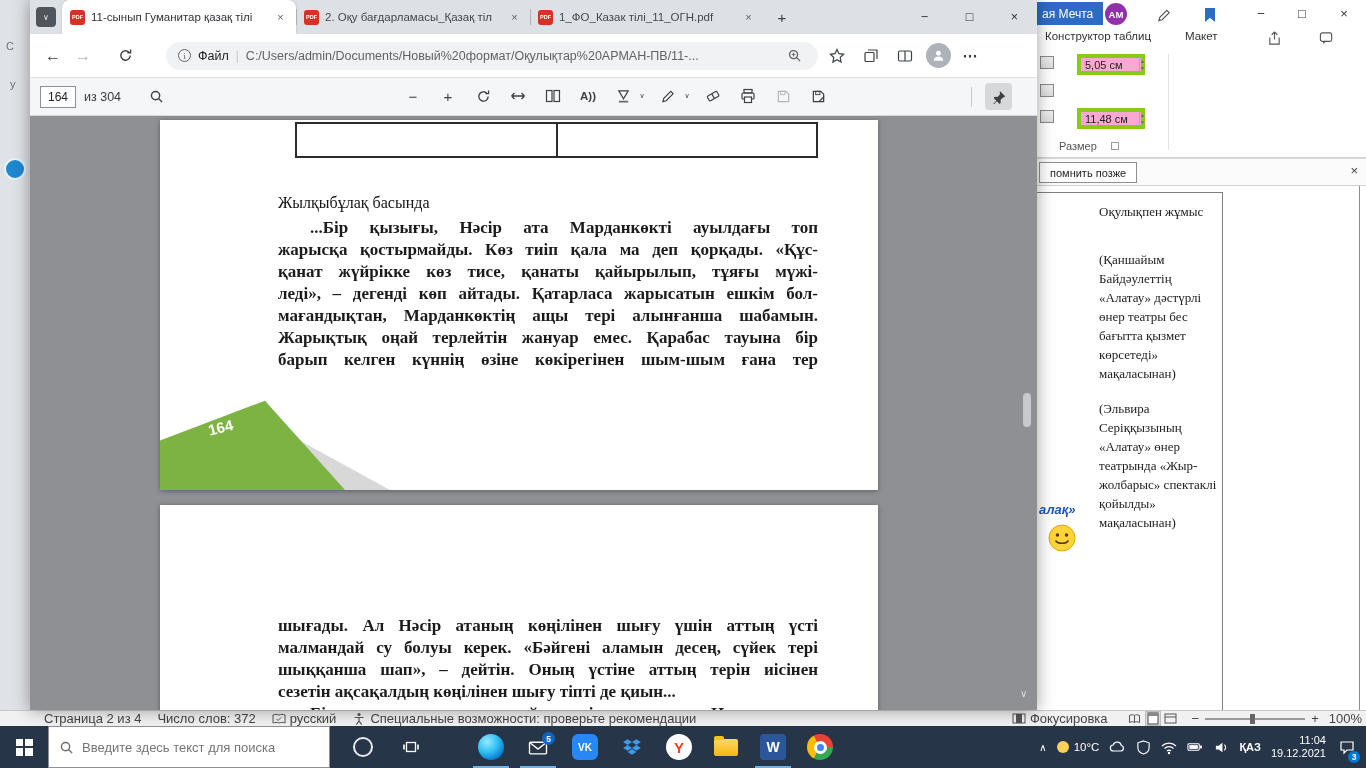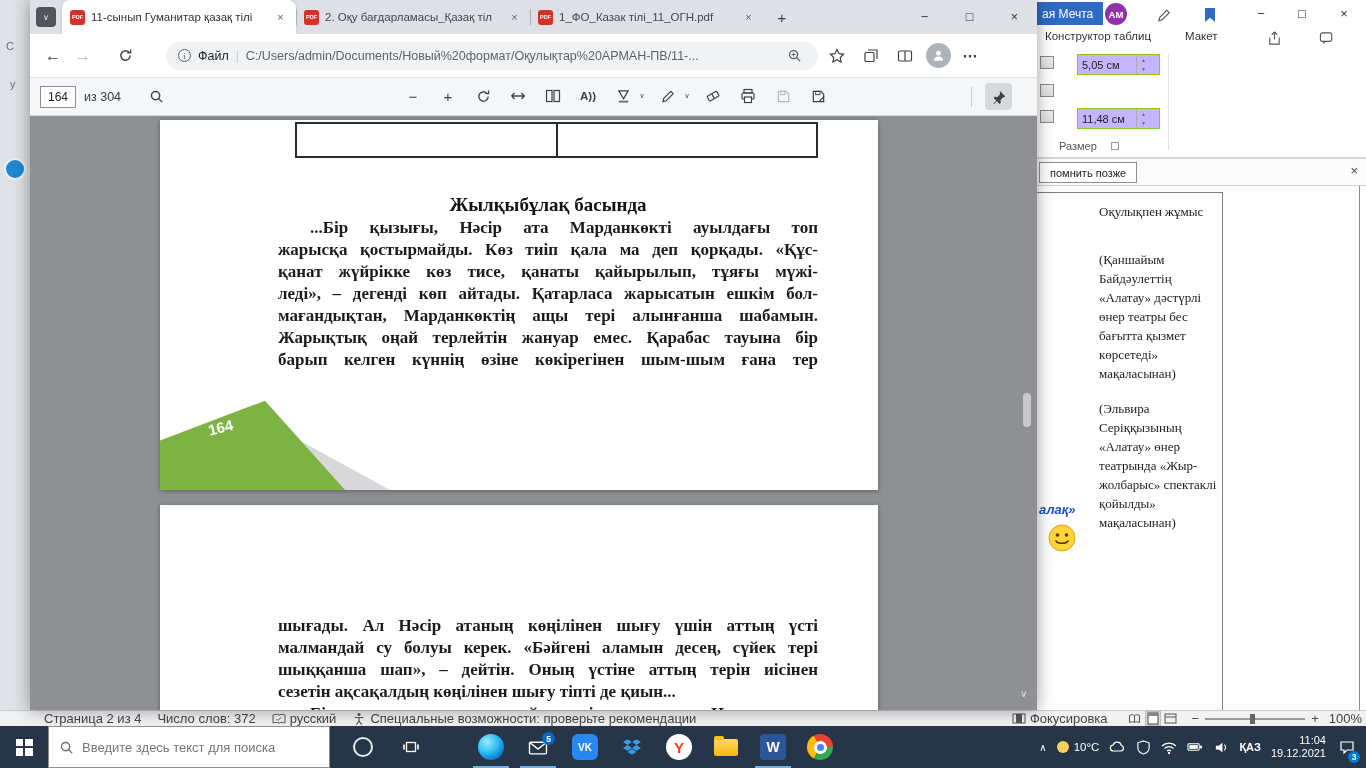--- a/index.html
+++ b/index.html
@@ -11,21 +11,21 @@
 
   
   .w-titlebar{left:1037px;top:0;width:329px;height:28px;background:#fff}
   .w-pill{position:absolute;left:0;top:2px;height:23px;background:#2e6bc4;color:#fff;font-size:12px;display:flex;align-items:center;padding:0 10px 0 5px;white-space:nowrap}
   .w-avatar{position:absolute;left:68px;top:3px;width:22px;height:22px;border-radius:50%;background:#9031aa;color:#fff;font-size:9.5px;font-weight:bold;display:flex;align-items:center;justify-content:center}
   .w-tb-icon{position:absolute;top:6px;width:18px;height:18px;display:flex;align-items:center;justify-content:center}
   .w-winbtn{position:absolute;top:0;width:38px;height:27px;display:flex;align-items:center;justify-content:center;color:#333;font-size:13px}
   .w-tabsrow{left:1037px;top:28px;width:329px;height:22px;background:#fff}
   .w-ribtab{position:absolute;top:2px;font-size:11.5px;color:#333;white-space:nowrap}
   .w-ribbon{left:1037px;top:50px;width:329px;height:108px;background:#fff;border-bottom:1px solid #d4d4d4}
-  .spinfield{position:absolute;width:83px;height:21px;border:1px solid #84cc16;background:#c4b5fd;display:flex}
+  .spinfield{position:absolute;width:68px;height:21px;border:4px solid #84cc16;background:#f9a8d4;display:flex}
   .spinfield input{border:none;outline:none;width:58px;font-size:11px;padding-left:4px;font-family:"Liberation Sans",sans-serif;color:#222;background:transparent}
   .spincol{width:14px;border-left:1px solid #ababab;display:flex;flex-direction:column}
   .spincol span{flex:1;display:flex;align-items:center;justify-content:center;font-size:5px;color:#666}
   .stubicon{position:absolute;left:3px;width:14px;height:13px;border:1px solid #8a8a8a;background:linear-gradient(#eee,#ddd)}
   .grouplabel{position:absolute;font-size:11px;color:#555}
   .w-notify{left:1037px;top:158px;width:329px;height:28px;background:#fbfbfb;border-top:1px solid #d8d8d8;border-bottom:1px solid #cfcfcf}
   .notifybtn{position:absolute;left:2px;top:3px;height:21px;border:1px solid #8f8f8f;background:#fff;font-size:11px;color:#222;display:flex;align-items:center;padding:0 10px;white-space:nowrap}
   .w-doc{left:1037px;top:186px;width:329px;height:524px;background:#fff;overflow:hidden}
   .w-doc-text{position:absolute;left:62px;top:16px;width:124px;font-family:"Liberation Serif",serif;font-size:13px;line-height:19px;color:#1c1c1c}
   .w-doc-text p{margin:0}
@@ -70,21 +70,21 @@
   .pbtn{width:26px;height:26px;display:flex;align-items:center;justify-content:center;font-size:15px;color:#3f4043}
   .pcaret{width:8px;height:26px;display:flex;align-items:center;justify-content:center;font-size:7px;color:#3f4043;margin-left:-7px}
   .psep{width:1px;height:20px;background:#c7c9cc}
   .pinbtn{position:absolute;left:955px;top:5px;width:27px;height:27px;border-radius:4px;background:#d6d8da;display:flex;align-items:center;justify-content:center}
   .canvas{position:absolute;left:0;top:116px;width:100%;height:594px;background:#8e9094;overflow:hidden}
   .page{position:absolute;left:130px;width:718px;background:#fff;box-shadow:0 1px 5px rgba(0,0,0,.35);overflow:hidden}
   .ptable{position:absolute;left:135px;top:2px;width:523px;border:2px solid #2b2b2b}
   .prow{display:flex}
   .pcell-l{width:261px;border-right:2px solid #2b2b2b}
   .ptable-head{height:24px;border-top:2px solid #2b2b2b;border-bottom:2px solid #2b2b2b;display:flex;align-items:center;justify-content:center;font-family:"Liberation Serif",serif;font-weight:bold;font-size:14.5px;color:#151515}
-  .ptitle{position:absolute;left:118px;top:74px;width:540px;text-align:center;font-family:"Liberation Serif",serif;font-weight:bold;font-size:19px;color:#141414}
+  .ptitle{position:absolute;left:118px;top:74px;width:540px;font-family:"Liberation Serif",serif;font-weight:normal;font-size:16px;color:#141414}
   .pbody{position:absolute;left:118px;width:540px}
   .pline{font-family:Liberation Serif, serif;font-weight:bold;font-size:17px;line-height:22px;color:#1b1b1b;text-align:justify;text-align-last:justify;white-space:nowrap0}
   .pline.indent{padding-left:32px}
   .pline.pend{text-align-last:left}
   .corner{position:absolute;left:0;top:275px;width:250px;height:95px;overflow:hidden}
   .corner .gray{position:absolute;inset:0;background:#d8d8d8;clip-path:polygon(42% 28%,92% 100%,8% 100%)}
   .corner .green{position:absolute;inset:0;background:#7cb342;clip-path:polygon(0 48%,42% 6%,74% 100%,0 100%)}
   .cbadge{position:absolute;left:48px;top:24px;color:#fff;font-weight:bold;font-size:15px;transform:rotate(-14deg)}
   .scrollthumb{position:absolute;left:993px;top:277px;width:8px;height:34px;background:#c7c9cc;border-radius:4px}
 

